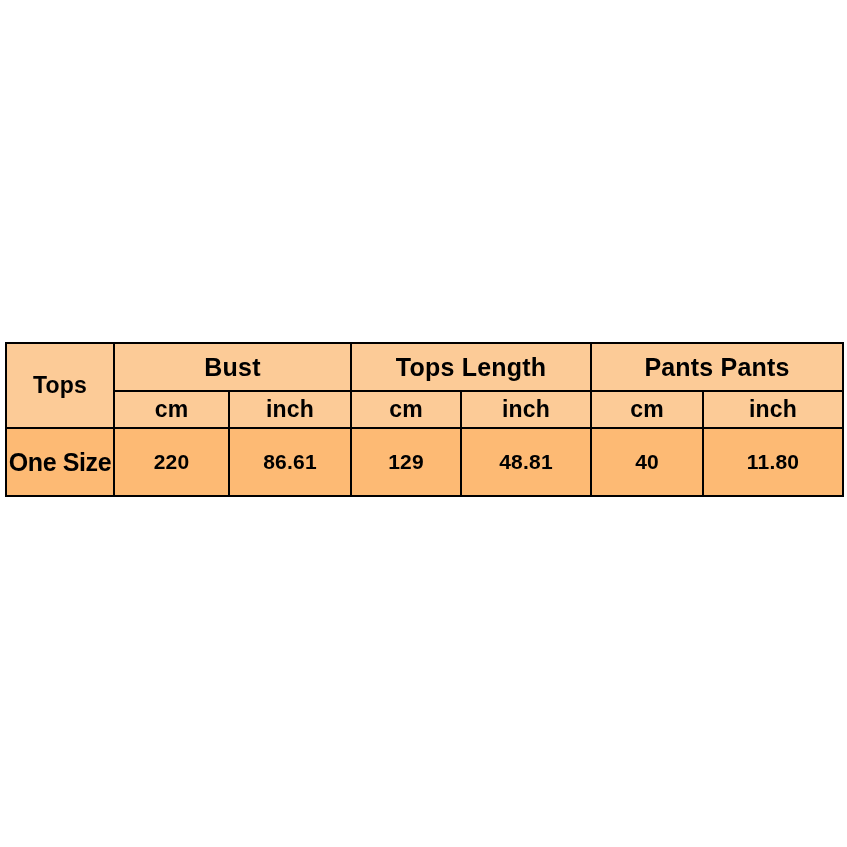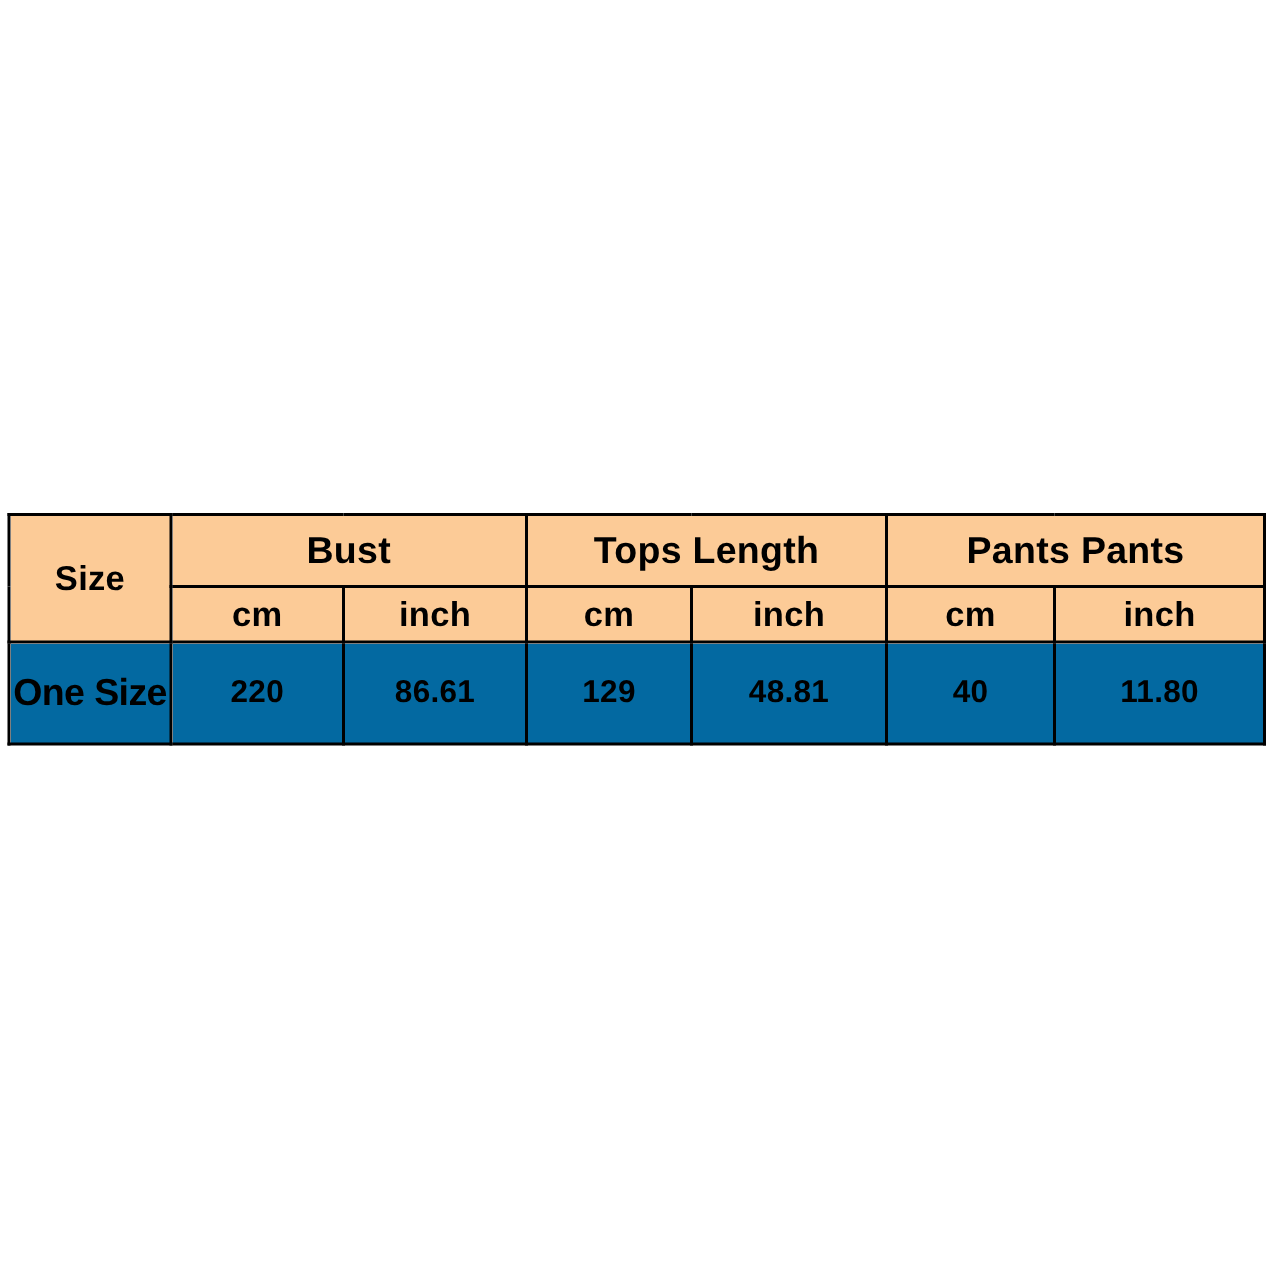--- a/index.html
+++ b/index.html
@@ -46,21 +46,21 @@
   }
 
   
   table.size-chart thead th {
     background: #fccb97;
     margin-top: 24px;
   }
 
   
   table.size-chart tbody td {
-    background: #0369a1;
+    background: #fdba74;
   }
 
   
   tr.group-header-row { height: 48px; }
   tr.unit-header-row  { height: 37px; }
   tr.data-row         { height: 57px; }
 
   
   .size-label      { font-size: 23px; letter-spacing: 0.2px; }
   .group-label     { font-size: 25px; letter-spacing: 0.2px; }
@@ -87,21 +87,21 @@
       <col class="c-bust-cm">
       <col class="c-bust-in">
       <col class="c-tops-cm">
       <col class="c-tops-in">
       <col class="c-pants-cm">
       <col class="c-pants-in">
     </colgroup>
 
     <thead>
       <tr class="group-header-row">
-        <th class="size-label" rowspan="2">Size</th>
+        <th class="size-label" rowspan="2">Tops</th>
         <th class="group-label" colspan="2">Bust</th>
         <th class="group-label" colspan="2">Tops Length</th>
         <th class="group-label" colspan="2">Pants Pants</th>
       </tr>
       <tr class="unit-header-row">
         <th class="unit-label">cm</th>
         <th class="unit-label">inch</th>
         <th class="unit-label">cm</th>
         <th class="unit-label">inch</th>
         <th class="unit-label">cm</th>

